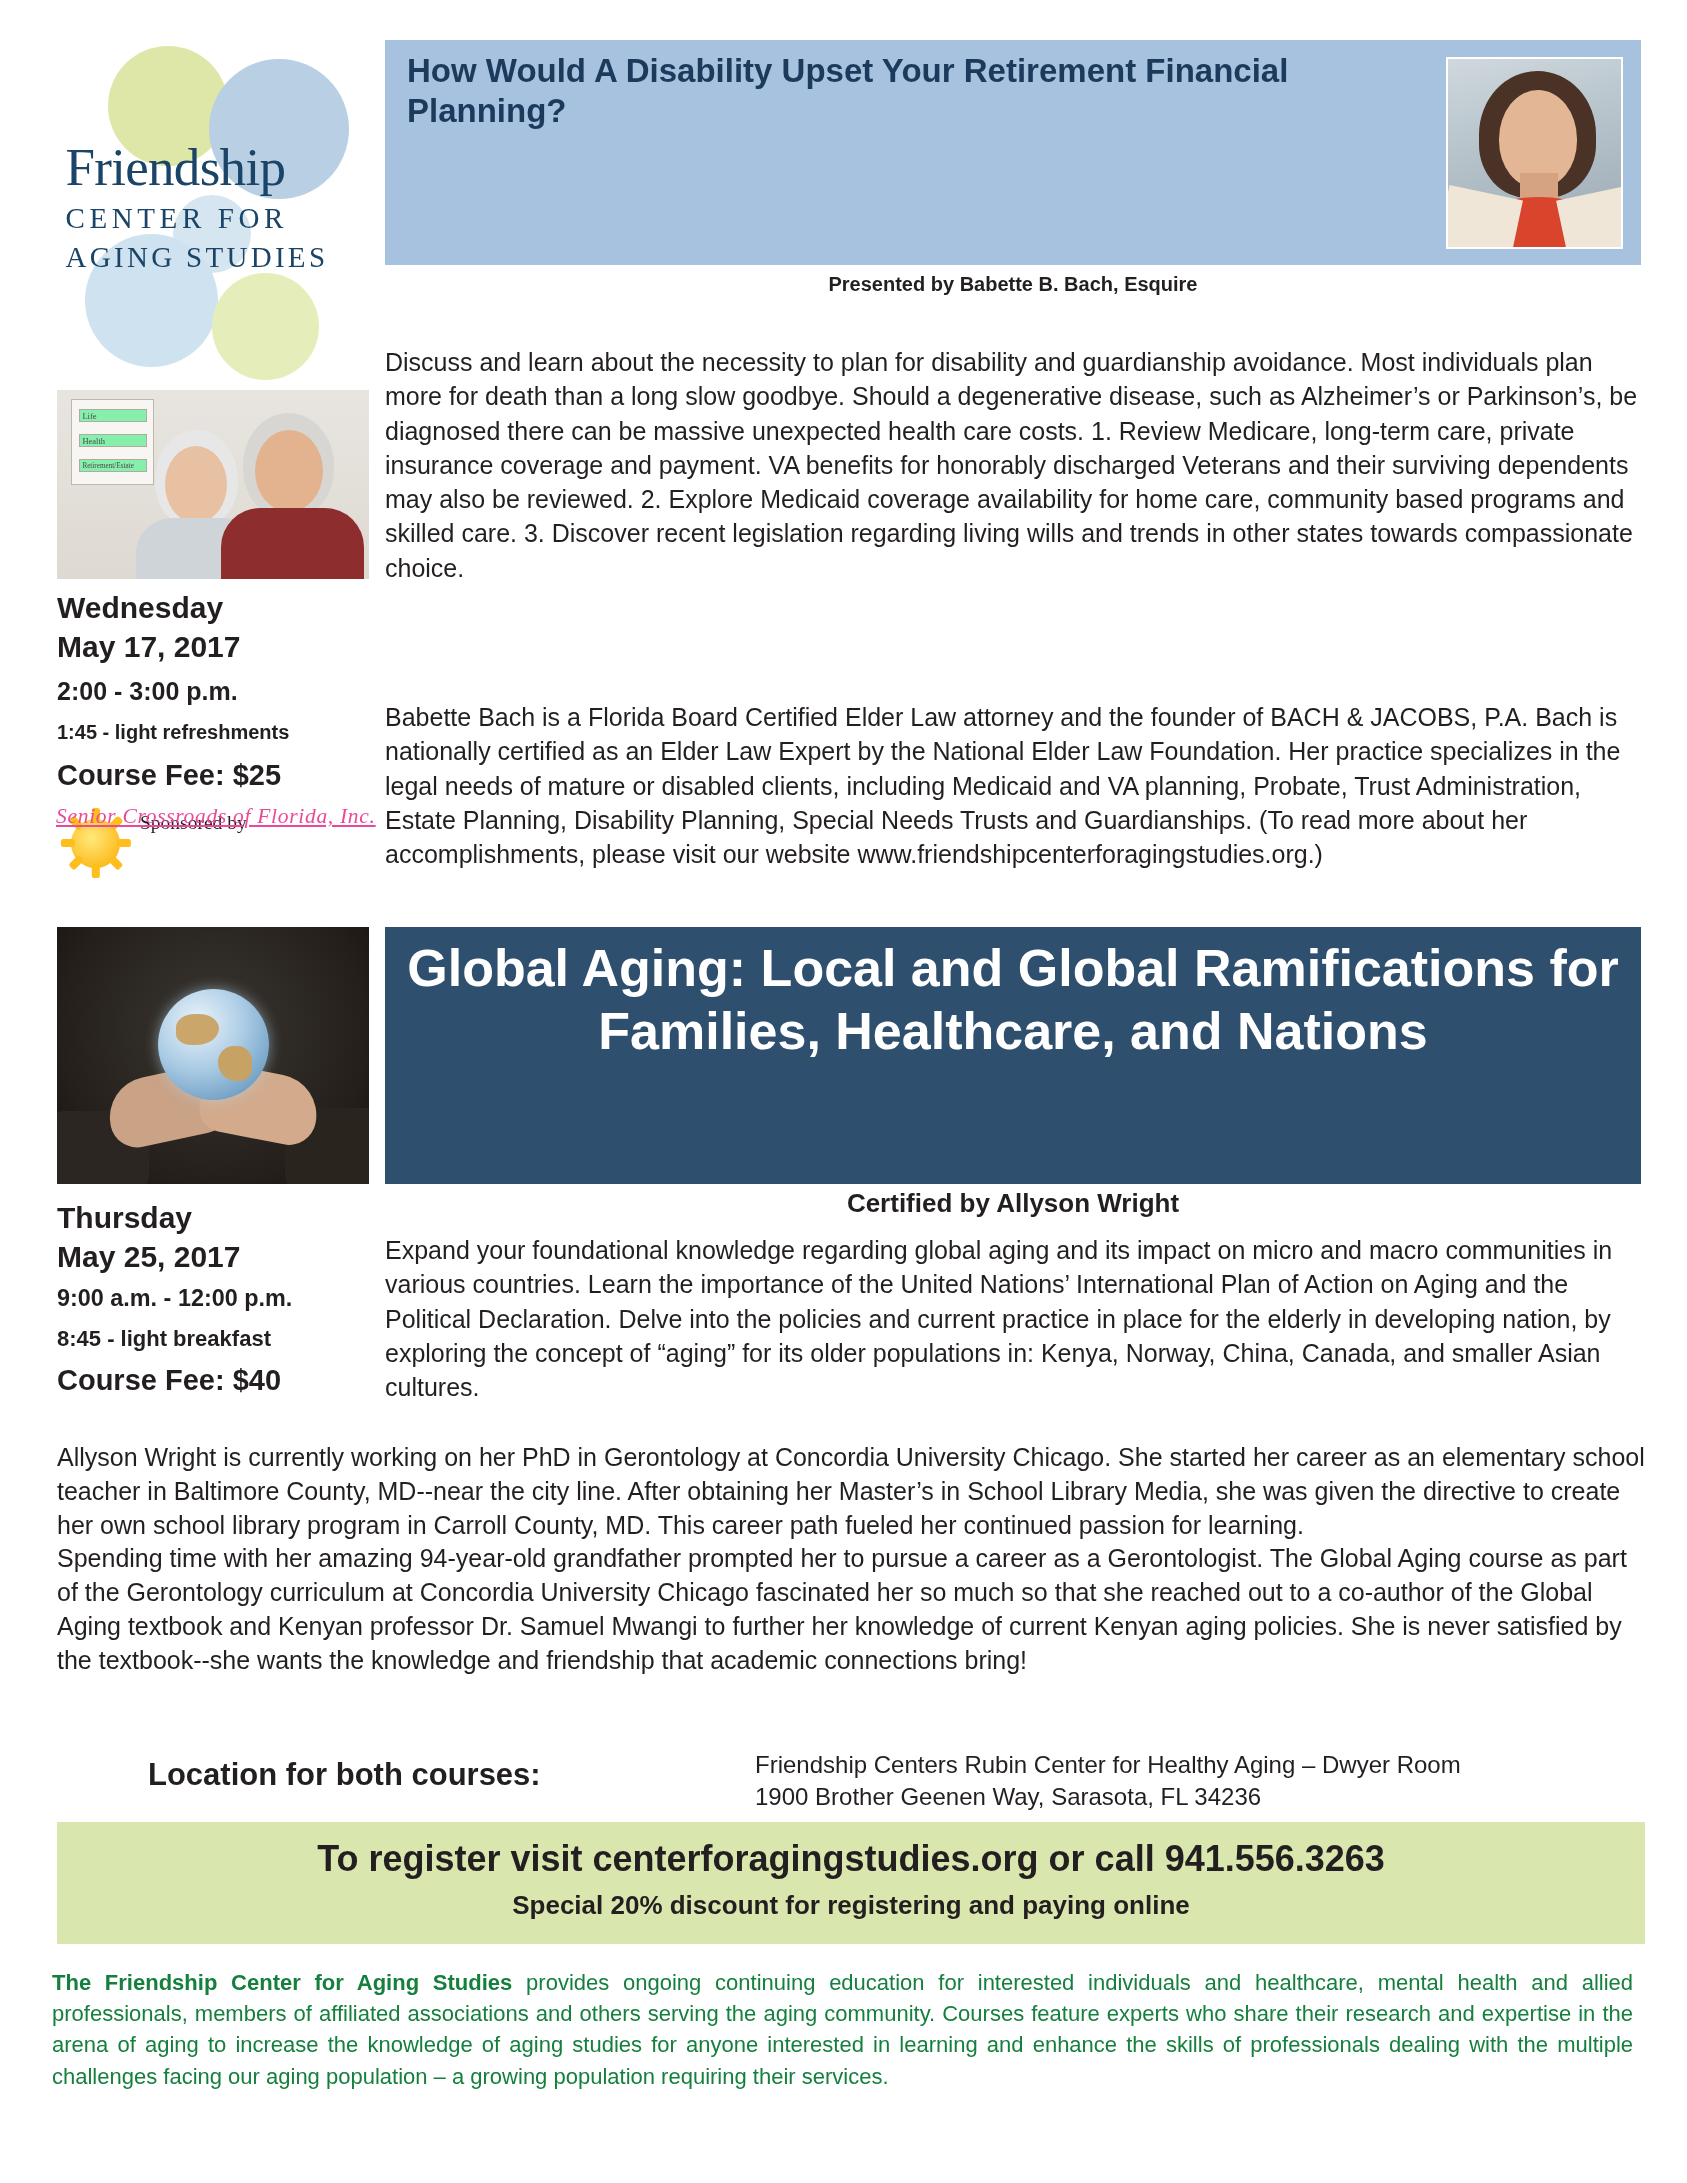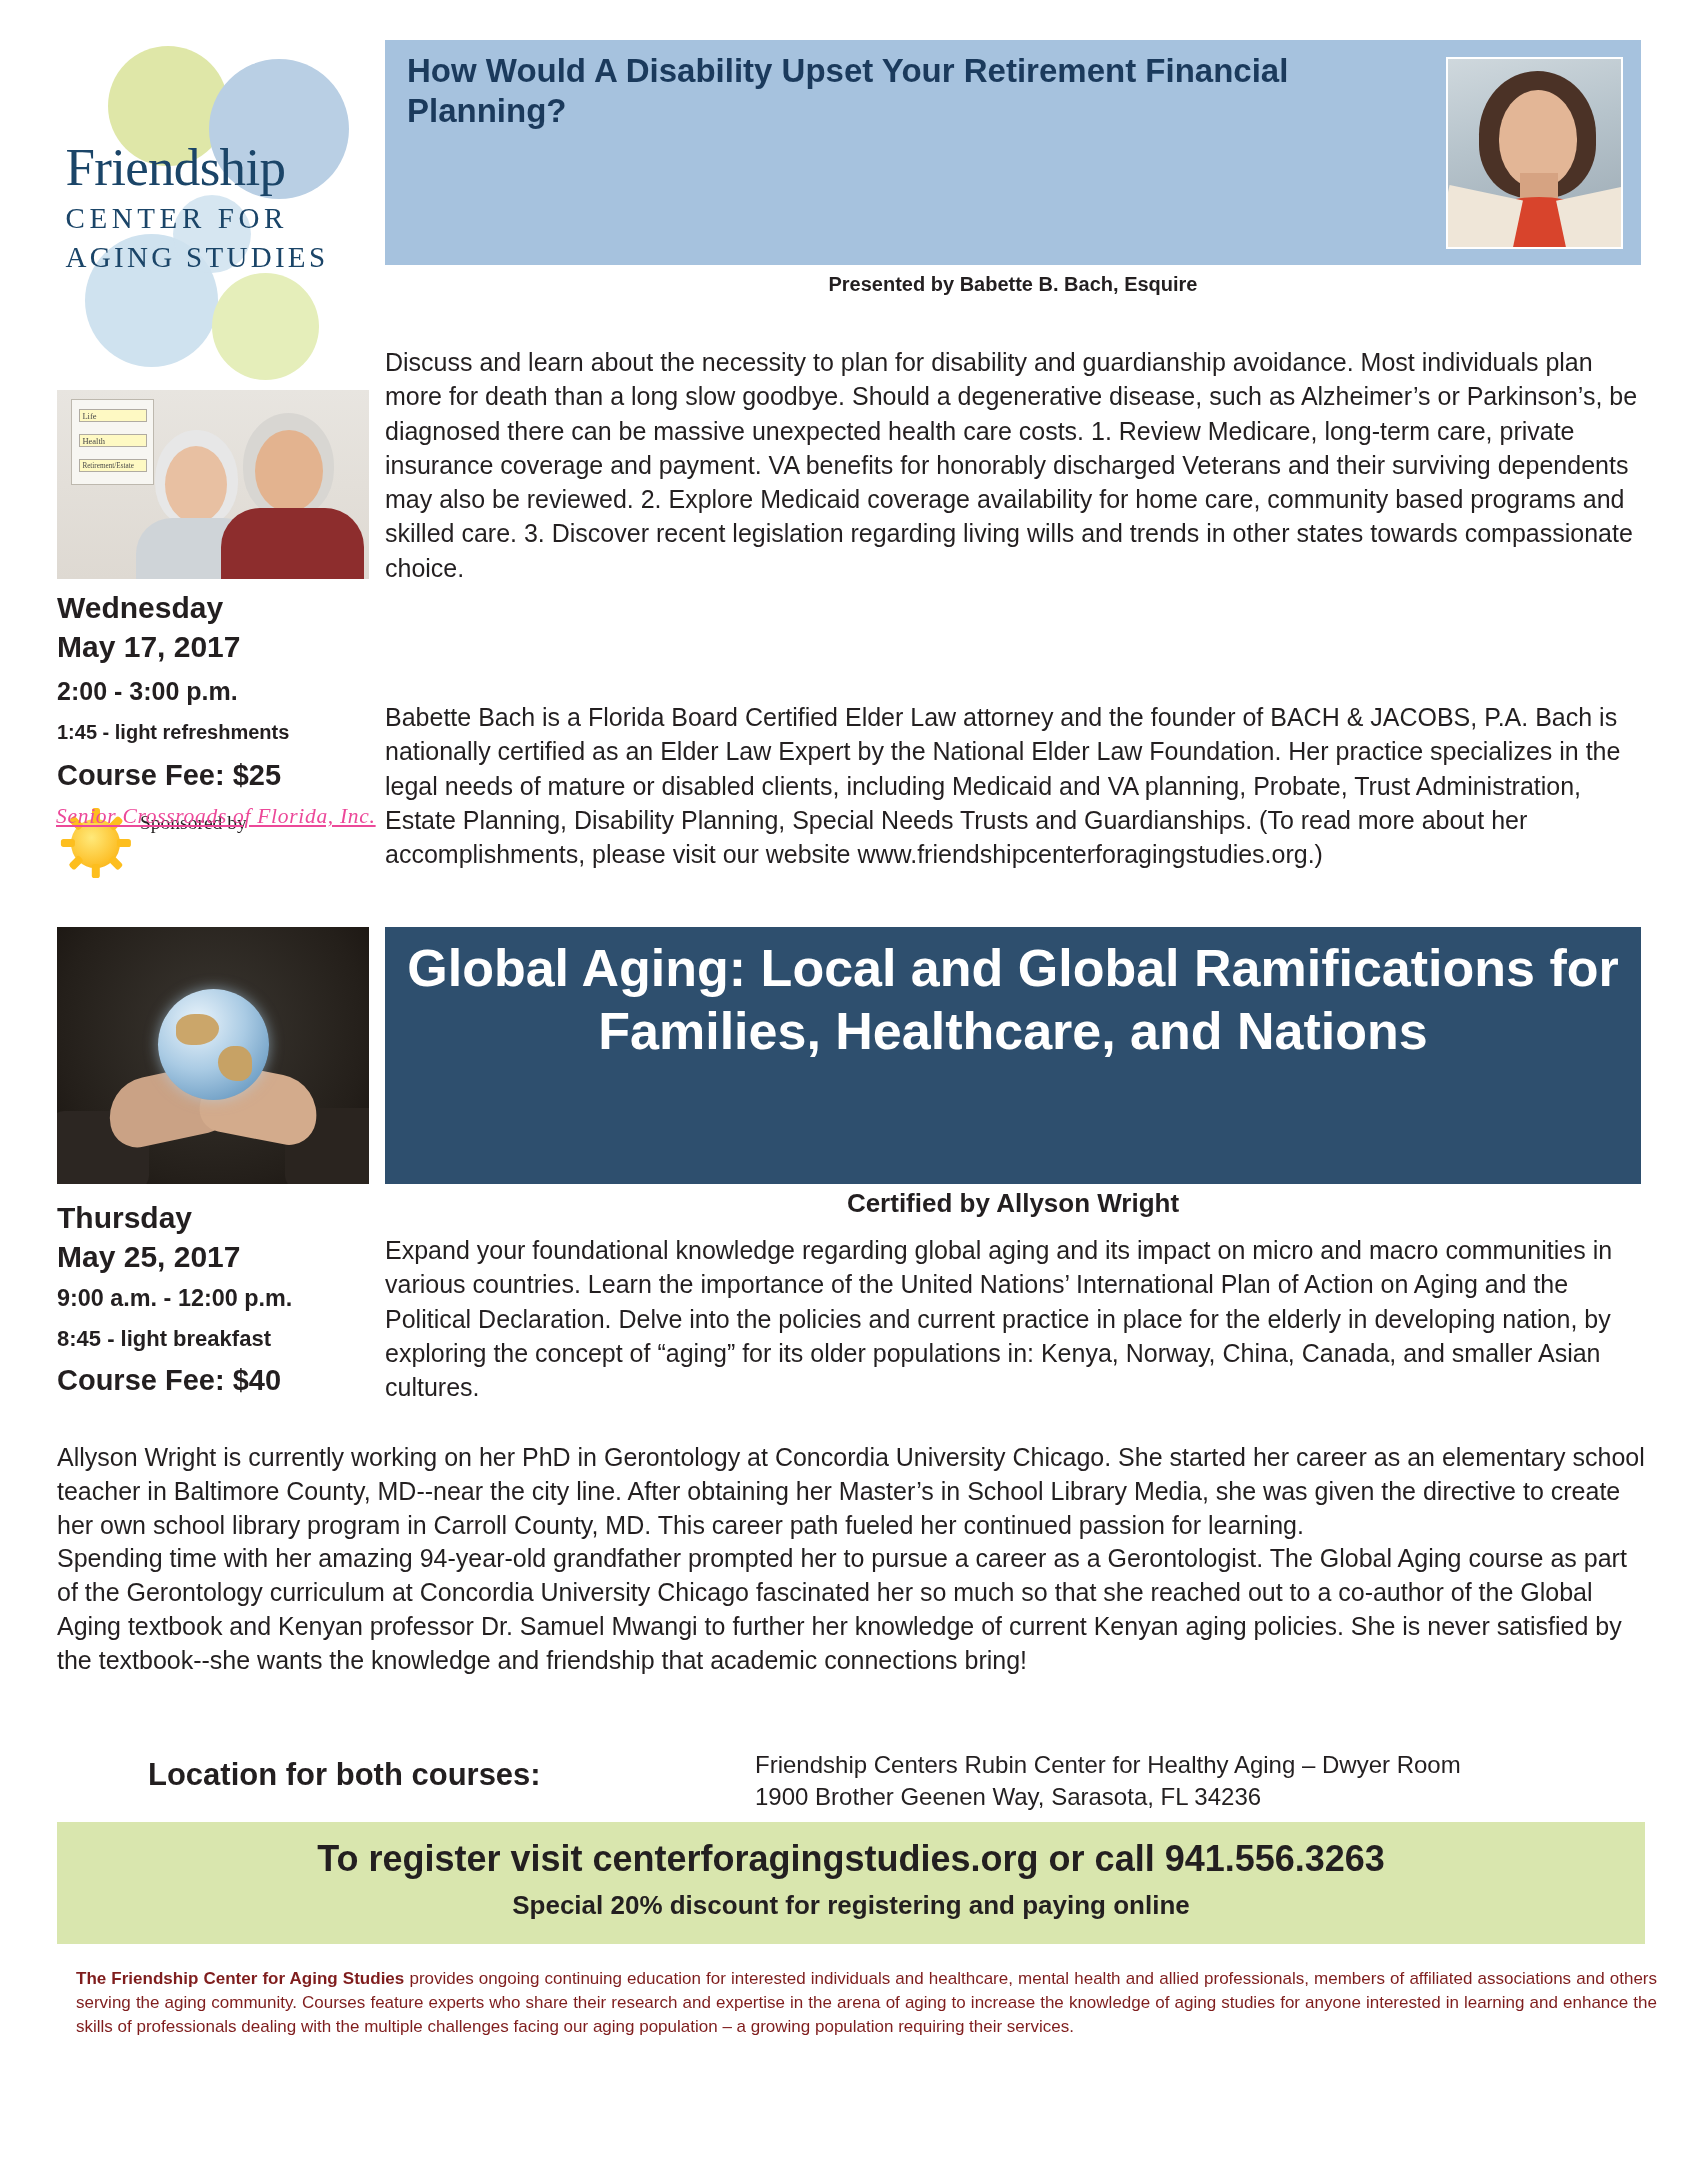--- a/index.html
+++ b/index.html
@@ -103,21 +103,21 @@
     position: absolute;
     left: 57px; top: 390px;
     width: 312px; height: 189px;
     background: linear-gradient(180deg,#e8e5e0 0%, #ded9d2 100%);
     overflow: hidden;
   }
   .chart-card {
     position:absolute; left:14.3px; top:9px; width:83px; height:86px;
     background:#f7f6f2; border:1.3px solid #bdb8ae;
   }
-  .chart-line { position:absolute; left:6.5px; width:68px; height:13px; border:0.7px solid #b0aba2; background:#fef9c3; }
+  .chart-line { position:absolute; left:6.5px; width:68px; height:13px; border:0.7px solid #b0aba2; background:#86efac; }
   .chart-txt { font-size:8.5px; color:#4a4a4a; padding-left:2.6px; line-height:12.4px; font-family:"Liberation Serif",serif;}
   .p2-head-l { position:absolute; left:98px; top:40px; width:83px; height:98px; background:#e7e7e7; border-radius:50% 50% 46% 46%; }
   .p2-face-l { position:absolute; left:108px; top:56px; width:62px; height:77px; background:#e8c0a2; border-radius:50%; }
   .p2-body-l { position:absolute; left:79px; top:128px; width:124px; height:72px; background:#cfd4d8; border-radius:36px 36px 0 0; }
   .p2-head-r { position:absolute; left:186px; top:23.4px; width:91px; height:105px; background:#d8d6d2; border-radius:50% 50% 46% 46%; }
   .p2-face-r { position:absolute; left:198px; top:40px; width:68px; height:82px; background:#e3b38f; border-radius:50%; }
   .p2-body-r { position:absolute; left:164px; top:118px; width:143px; height:81px; background:#8d2d2d; border-radius:39px 39px 0 0; }
 
   .s1-day   { position:absolute; left:57px; top:591px; font-size:30px; font-weight:bold; color:#231f20; }
   .s1-date  { position:absolute; left:57px; top:630px; font-size:30px; font-weight:bold; color:#231f20; }
@@ -232,22 +232,22 @@
     position:absolute; left:57px; top:1838px; width:1588px; text-align:center;
     font-size:36px; font-weight:bold; color:#231f20;
   }
   .reg-line2 {
     position:absolute; left:57px; top:1890px; width:1588px; text-align:center;
     font-size:26px; font-weight:bold; color:#231f20;
   }
 
   
   .footer {
-    position:absolute; left:76px; top:1967px; width:1581px;
-    font-size:17px; line-height:1.42; text-align:justify; color:#7f1d1d;
+    position:absolute; left:52px; top:1967px; width:1581px;
+    font-size:22px; line-height:1.42; text-align:justify; color:#15803d;
   }
   .footer b { font-weight:bold; }
 </style>
 </head>
 <body>
 
 <div class="logo-block">
   <div class="logo-circ c1"></div>
   <div class="logo-circ c2"></div>
   <div class="logo-circ c3"></div>

